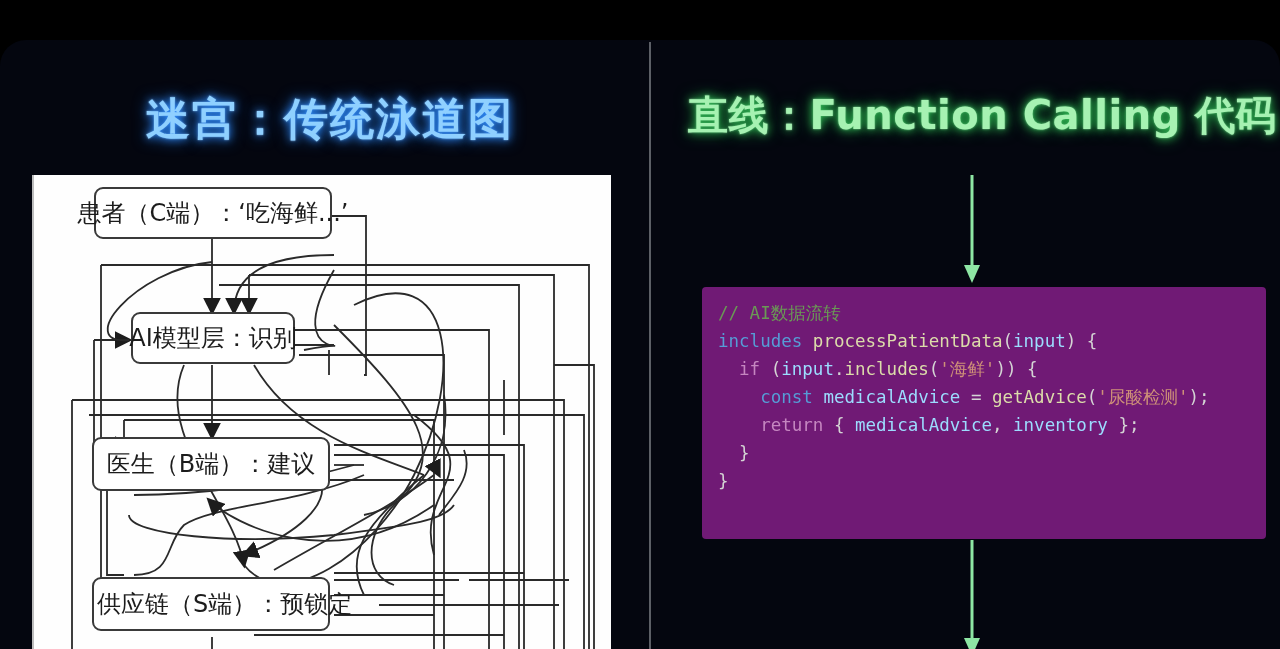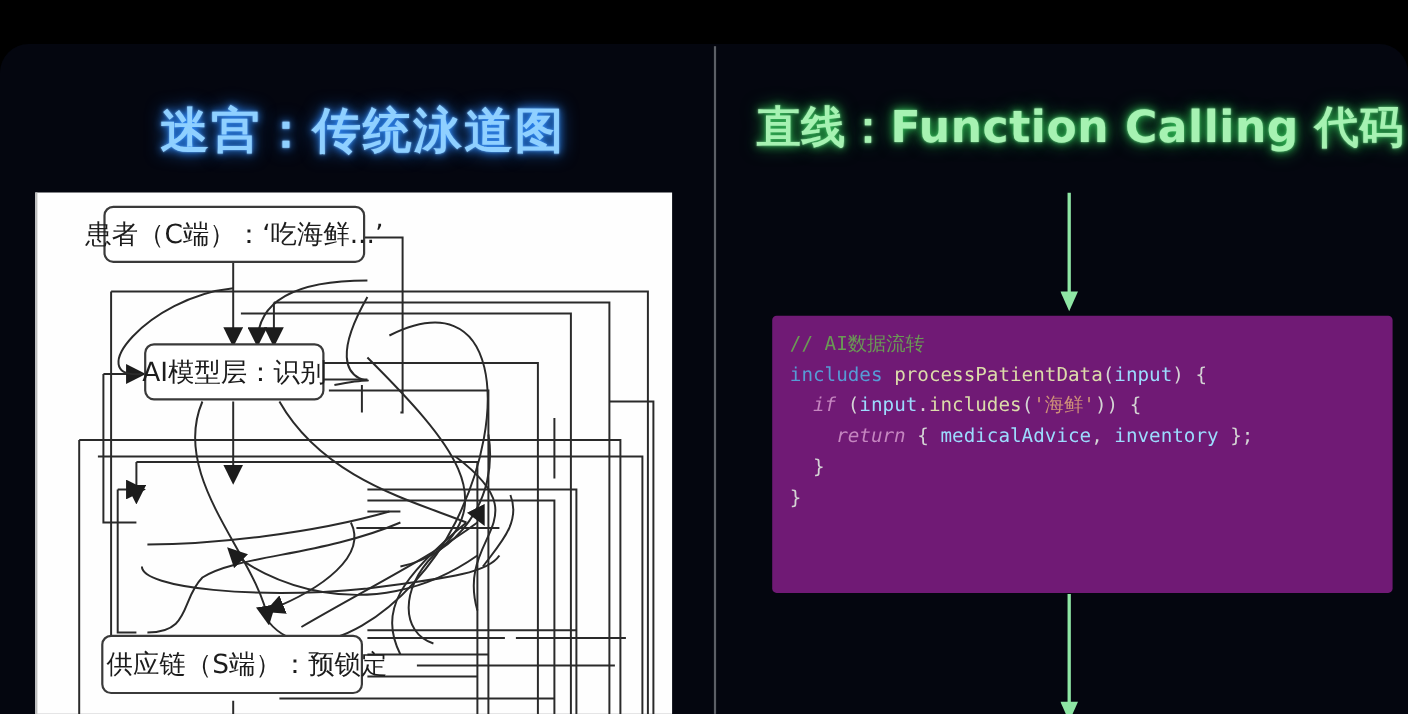--- a/index.html
+++ b/index.html
@@ -20,21 +20,21 @@
   .node { position:absolute; border:2px solid #3a3a3a; border-radius:9px; background:#fff;
           color:#1c1c1c; font-size:24px; display:flex; align-items:center; justify-content:center;
           white-space:nowrap; box-sizing:border-box; font-family:"DejaVu Sans", sans-serif; }
   .arrow { position:absolute; left:964px; }
   .codebox { position:absolute; left:702px; top:287px; width:564px; height:252px; background:#701a75;
              border-radius:4px; box-sizing:border-box; padding:12px 0 0 16px;
              font-family:"DejaVu Sans Mono", monospace; font-size:17.5px; line-height:28px; color:#d4d4d4; }
   .codebox .line { white-space:pre; height:28px; }
   .c-comment { color:#6a9955; }
   .c-kw { color:#569cd6; }
-  .c-ctrl { color:#c586c0;font-style:italic; }
+  .c-ctrl { color:#c586c0; }
   .c-fn { color:#dcdcaa; }
   .c-var { color:#9cdcfe;text-align:center; }
   .c-str { color:#ce9178;text-align:center; }
   .c-punc { color:#d4d4d4; }
 </style>
 </head>
 <body>
 
 <div class="slide"></div>
 <div class="divider"></div>
@@ -102,32 +102,34 @@
       <path d="M380,240 C460,300 380,310 400,380"></path>
       <path d="M240,395 C300,360 360,330 400,300"></path>
       <path d="M390,300 C330,350 310,380 330,420"></path>
       <path d="M430,275 C440,300 420,320 405,340"></path>
       <path d="M300,150 C380,230 420,280 360,330 C330,360 330,400 360,410"></path>
       <path d="M400,290 L405,300" marker-end="url(#ah)"></path>
     </g>
   </svg>
   <div class="node" style="left:60px;top:12px;width:238px;height:52px;">患者（C端）：‘吃海鲜...’</div>
   <div class="node" style="left:97px;top:137px;width:164px;height:52px;text-align:center;">AI模型层：识别</div>
+  <div class="node" style="left:58px;top:262px;width:238px;height:54px;">医生（B端）：建议</div>
   <div class="node" style="left:58px;top:402px;width:238px;height:54px;padding-left:27px;">供应链（S端）：预锁定</div>
 </div>
 
 <svg class="arrow" style="top:175px;" width="16" height="110">
   <line x1="8" y1="0" x2="8" y2="94" stroke="#8ee6a4" stroke-width="3"></line>
   <path d="M0,90 L16,90 L8,108 Z" fill="#8ee6a4"></path>
 </svg>
 <svg class="arrow" style="top:540px;" width="16" height="110">
   <line x1="8" y1="0" x2="8" y2="100" stroke="#8ee6a4" stroke-width="3"></line>
   <path d="M0,98 L16,98 L8,116 Z" fill="#8ee6a4"></path>
 </svg>
 
 <div class="codebox">
   <div class="line"><span class="c-comment">// AI数据流转</span></div>
   <div class="line"><span class="c-kw">includes</span> <span class="c-fn">processPatientData</span><span class="c-punc">(</span><span class="c-var">input</span><span class="c-punc">) {</span></div>
   <div class="line">  <span class="c-ctrl">if</span><span class="c-punc"> (</span><span class="c-var">input</span><span class="c-punc">.</span><span class="c-fn">includes</span><span class="c-punc">(</span><span class="c-str">'海鲜'</span><span class="c-punc">)) {</span></div>
+  <div class="line">    <span class="c-kw">const</span> <span class="c-var">medicalAdvice</span><span class="c-punc"> = </span><span class="c-fn">getAdvice</span><span class="c-punc">(</span><span class="c-str">'尿酸检测'</span><span class="c-punc">);</span></div>
   <div class="line">    <span class="c-ctrl">return</span><span class="c-punc"> { </span><span class="c-var">medicalAdvice</span><span class="c-punc">, </span><span class="c-var">inventory</span><span class="c-punc"> };</span></div>
   <div class="line">  <span class="c-punc">}</span></div>
   <div class="line"><span class="c-punc">}</span></div>
 </div>
 
 </body></html>

